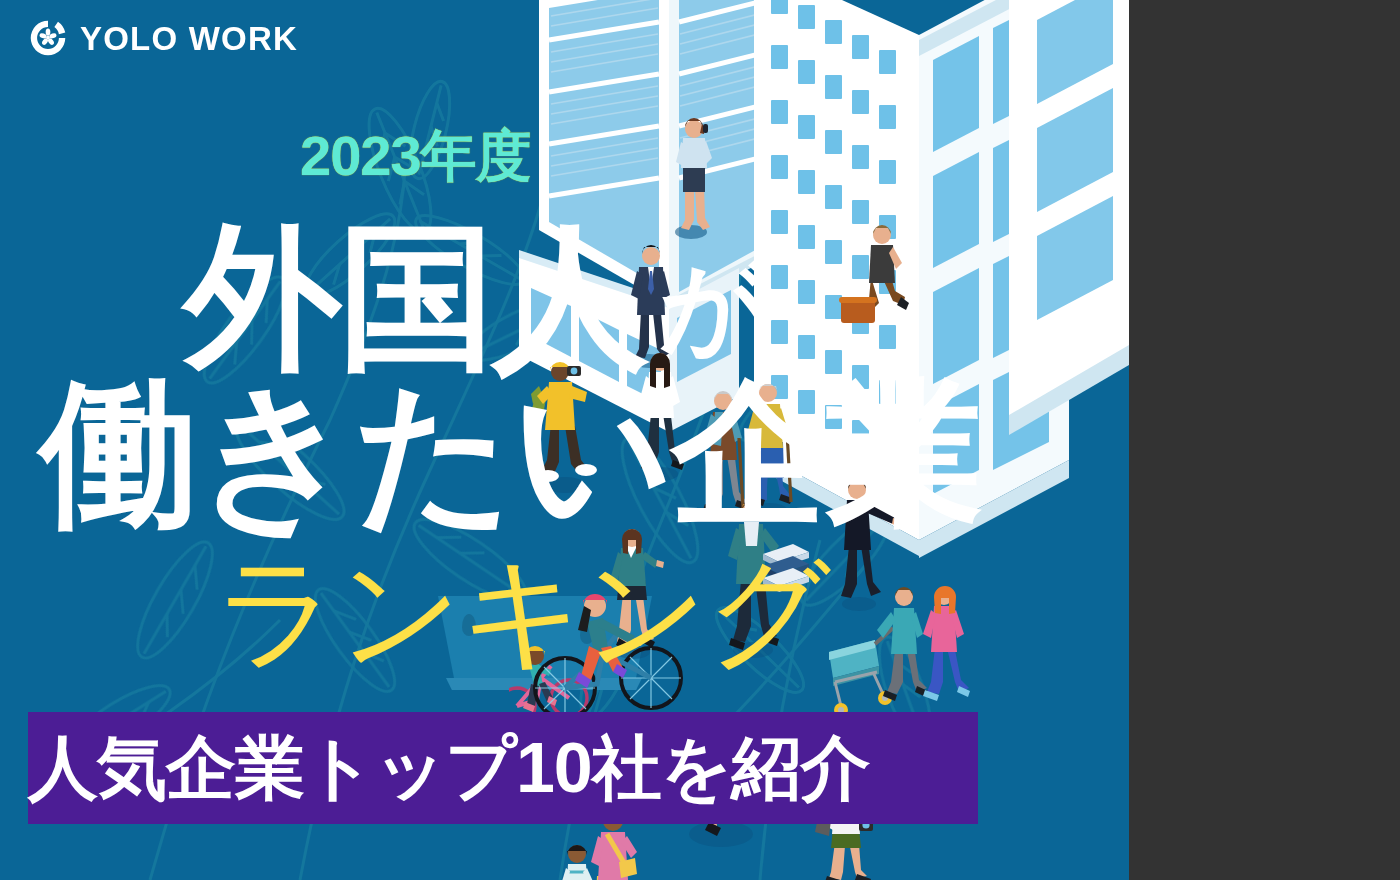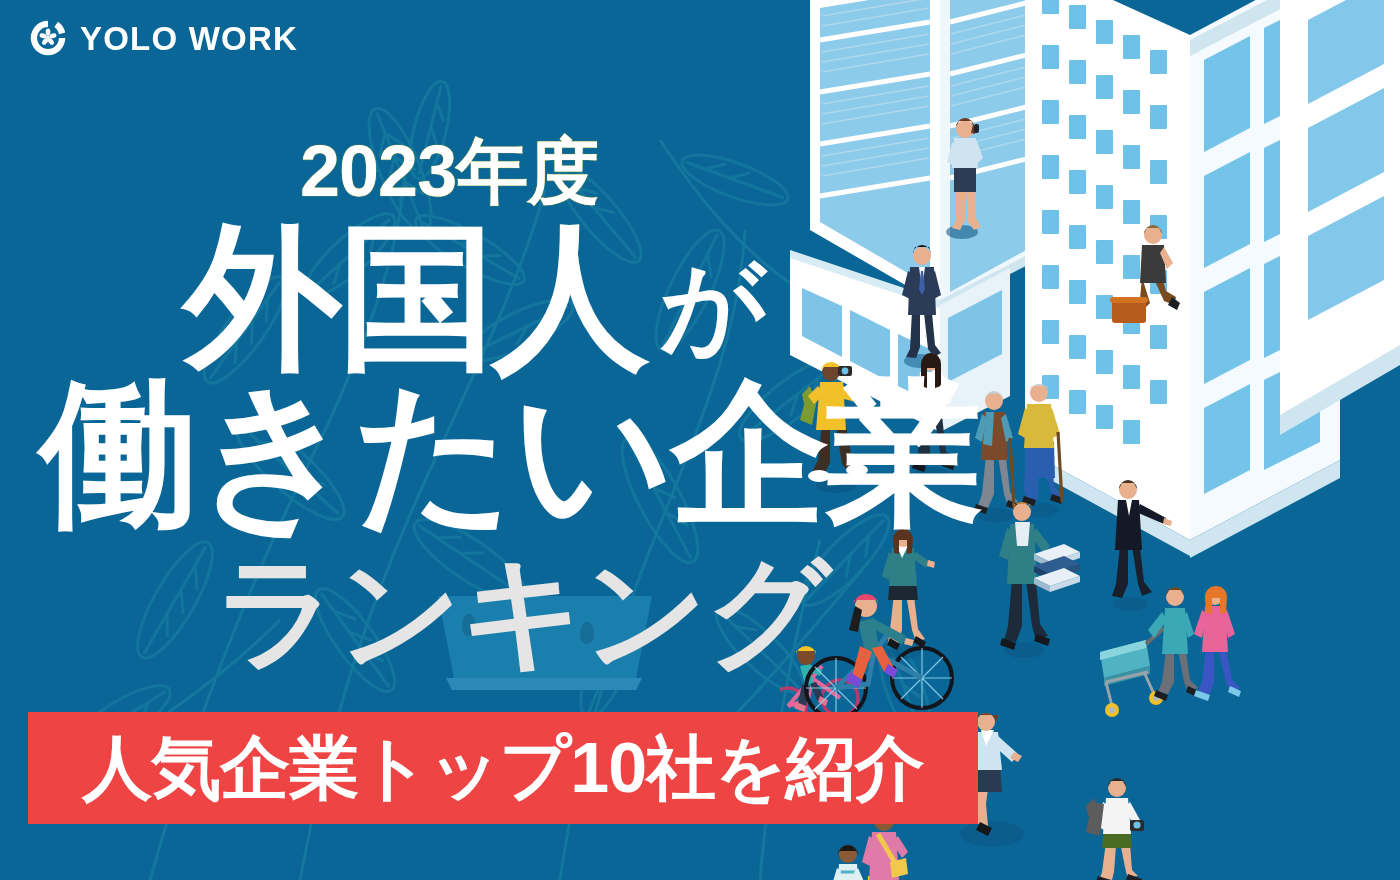--- a/index.html
+++ b/index.html
@@ -1,20 +1,20 @@
 <!DOCTYPE html>
 <html lang="ja"><head>
 <meta charset="utf-8">
 <title>YOLO WORK banner</title>
 <style>
   *{box-sizing:border-box;margin:0;padding:0;}
   html,body{background:#333;}
   .stage{
     position:relative;
-    width:1400px;height:880px;
+    width:1129px;height:880px;
     overflow:hidden;
     background:#0a6697;
     font-family:"Liberation Sans","DejaVu Sans",sans-serif;
     user-select:none;
   }
 
   
   .botanical{position:absolute;left:0;top:0;width:1000px;height:880px;overflow:hidden;}
   .botanical svg{position:absolute;left:0;top:0;}
 
@@ -47,22 +47,22 @@
   .logo-text{
     color:#ffffff;font-weight:bold;font-size:33px;letter-spacing:1.2px;
     line-height:1;white-space:nowrap;
   }
 
   
   .headline{position:absolute;left:0;top:0;width:1000px;height:880px;z-index:30;pointer-events:none;}
   .headline > *{pointer-events:auto;}
 
   .year{
-    position:absolute;left:300px;top:135px;
-    color:#ffffff;font-size:72px;font-weight:bold;
+    position:absolute;left:300px;top:128px;
+    color:#5eead4;font-size:56px;font-weight:bold;
     letter-spacing:-1px;line-height:1;white-space:nowrap;
     text-shadow:0 0 1px #ffe000;
   }
 
   .line-a{
     position:absolute;left:184px;top:222px;
     display:flex;align-items:flex-end;white-space:nowrap;
   }
   .line-a .big{
     color:#fff;font-size:158px;font-weight:bold;line-height:.95;letter-spacing:-4px;
@@ -73,29 +73,29 @@
   }
 
   .line-b{
     position:absolute;left:40px;top:378px;
     color:#fff;font-size:158px;font-weight:bold;line-height:.95;letter-spacing:-3px;
     white-space:nowrap;
   }
 
   .ranking{
     position:absolute;left:215px;top:551px;
-    color:#e5e5e5;font-size:122px;font-weight:bold;line-height:1;letter-spacing:-2px;
+    color:#fde047;font-size:122px;font-weight:normal;line-height:1;letter-spacing:-2px;
     white-space:nowrap;
   }
 
   
   .sub-bar{
     position:absolute;left:28px;top:712px;width:950px;height:112px;
-    background:#ef4444;z-index:35;
-    display:flex;align-items:center;justify-content:center;
+    background:#4c1d95;z-index:35;
+    display:flex;align-items:center;
   }
   .sub-bar-text{
     color:#ffffff;font-size:70px;font-weight:bold;line-height:1;letter-spacing:-1px;
     white-space:nowrap;
   }
 </style>
 </head>
 <body>
 
 <div class="stage">

